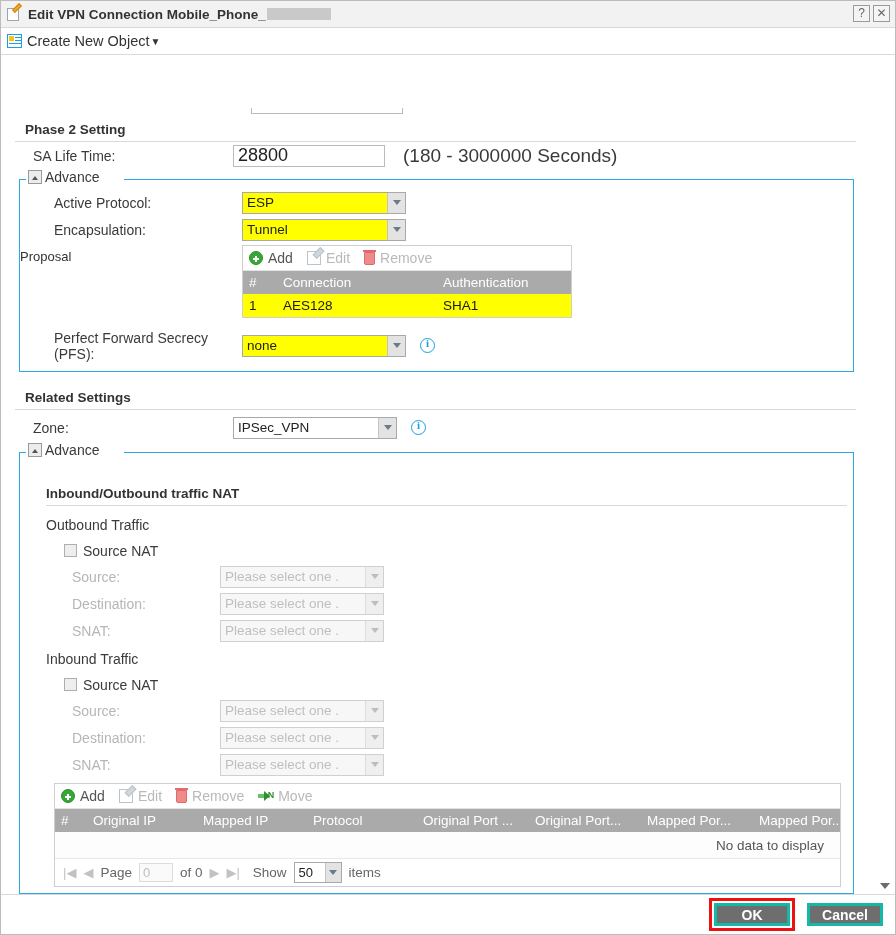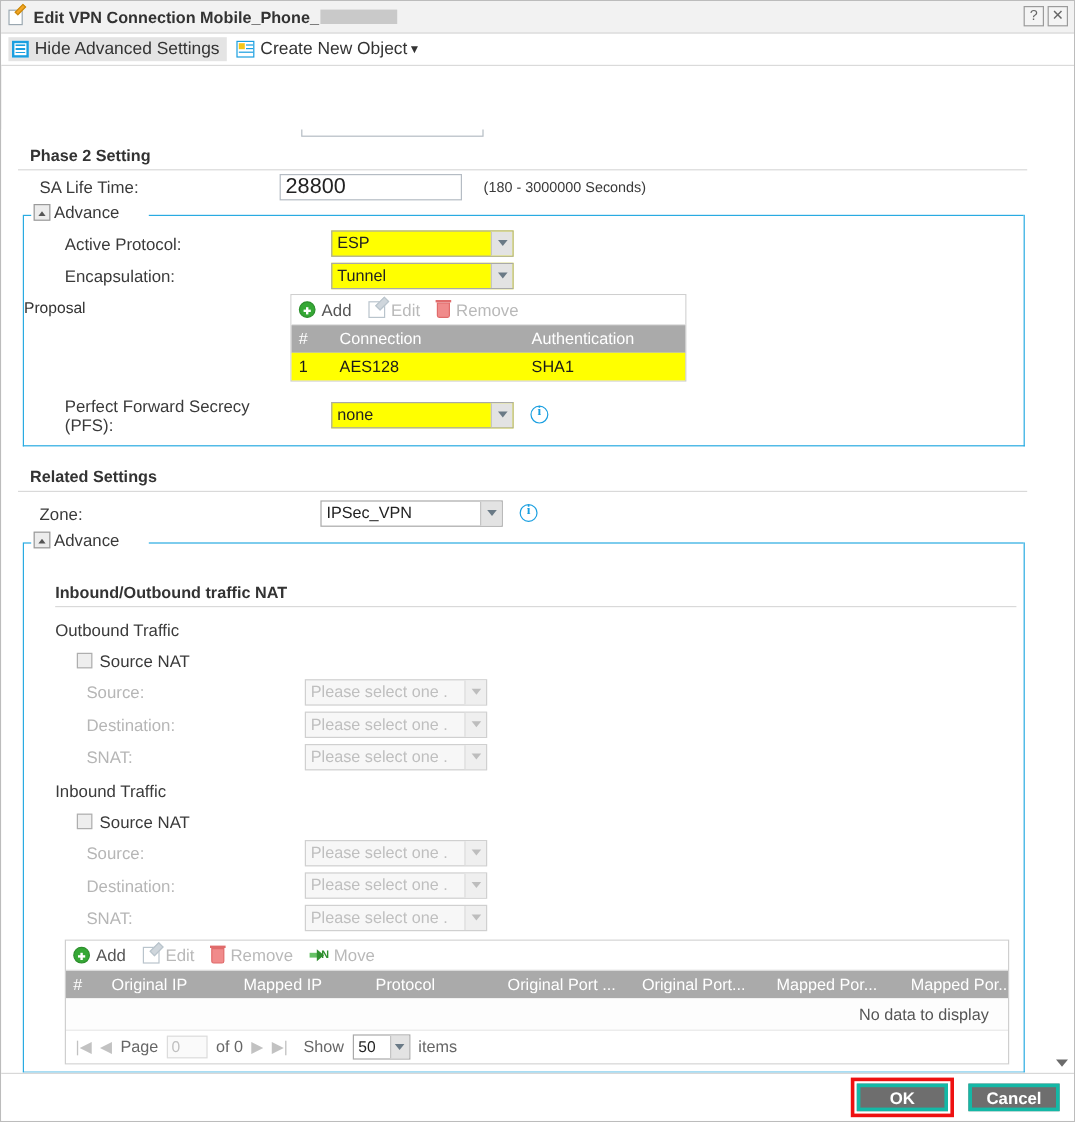--- a/index.html
+++ b/index.html
@@ -123,21 +123,21 @@
   .row { display: flex; align-items: center; height: 27px; }
   .row .lbl {
     width: 222px; padding-left: 22px; font-size: 14px; color: #3a3a3a;
   }
   .row .lbl.ind { padding-left: 34px; }
   .txtinput {
     width: 152px; height: 22px; border: 1px solid #b5bcc4;
     padding: 0 4px; font-size: 18px; background: #fff; color: #222;
     font-family: "Liberation Sans", sans-serif;
   }
-  .hint { margin-left: 18px; font-size: 12px; color: #3a3a3a; }
+  .hint { margin-left: 18px; font-size: 19px; color: #3a3a3a; }
 
   
   .fieldset {
     border: 1px solid #29abe2; border-top: none;
     margin: 6px 6px 0 8px; position: relative; padding: 10px 0 12px 0;
   }
   .fs-top-left, .fs-top-right {
     position: absolute; top: 0; height: 1px; background: #29abe2;
   }
   .fs-top-left { left: 0; width: 6px; }
@@ -152,23 +152,23 @@
     margin-right: 3px; position: relative; cursor: pointer; flex: none;
   }
   .fs-toggle::after {
     content: ""; position: absolute; left: 3px; top: 5px;
     border-left: 3.5px solid transparent; border-right: 3.5px solid transparent;
     border-bottom: 4px solid #555;
   }
 
   
   .sel {
-    width: 152px; height: 22px; border: 1px solid #a9a9a9;
+    width: 164px; height: 22px; border: 1px solid #a9a9a9;
     display: flex; align-items: center; position: relative;
-    background: #fff; cursor: pointer; margin-left: 34px;
+    background: #fff; cursor: pointer;
   }
   .sel.yellow { background: #ffff00; }
   .sel.disabled { background: #f7f7f7; border-color: #d0d0d0; cursor: default; }
   .sel .val {
     flex: 1; padding-left: 4px; font-size: 13.5px; color: #222;
     overflow: hidden; white-space: nowrap;
   }
   .sel.disabled .val { color: #bfbfbf; }
   .sel .arw {
     width: 18px; height: 20px; background: #e3e3e3;
@@ -346,24 +346,20 @@
         <div class="pen"></div>
     </div>
     <div class="title-text"><span>Edit VPN Connection Mobile_Phone_</span><span class="redact"></span></div>
     <div class="title-buttons">
       <div class="tbtn">?</div>
       <div class="tbtn">✕</div>
     </div>
   </div>
 
   <div class="toolbar">
-    <div class="tool-item tool-hide">
-      <span class="ico-list"></span>
-      <span>Hide Advanced Settings</span>
-    </div>
     <div class="tool-item">
       <span class="ico-newobj"></span>
       <span>Create New Object</span>
       <span class="caret-down">▼</span>
     </div>
   </div>
 
   <div class="body-wrap">
     <div class="content">
 

